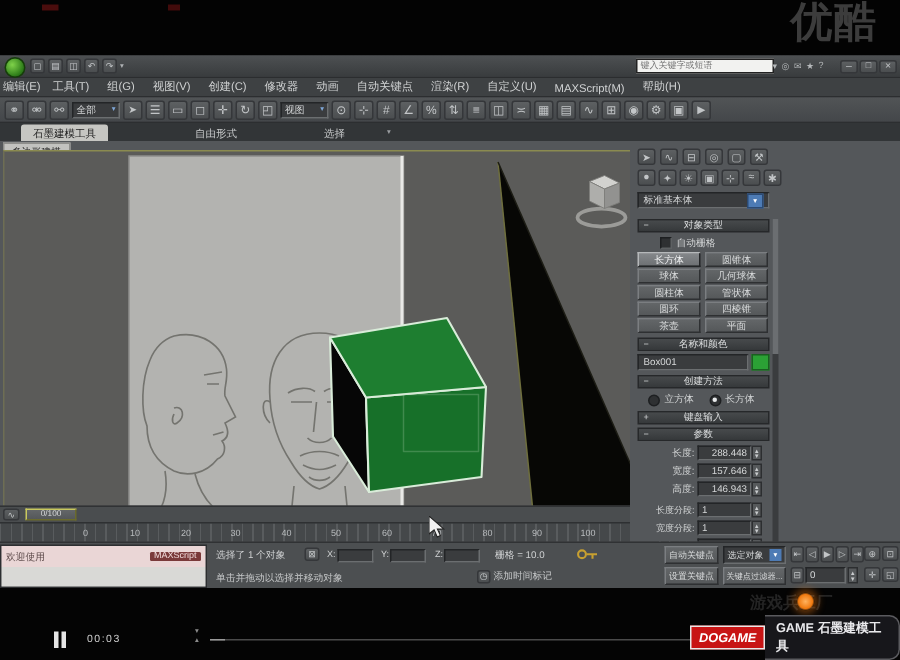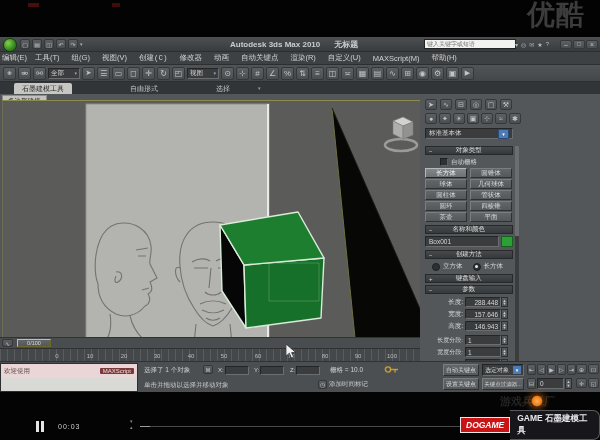--- a/index.html
+++ b/index.html
@@ -39,45 +39,41 @@
   <div class="a" style="left:0;top:0;width:600px;height:14px;background:linear-gradient(#4d5052,#393c3e);border-bottom:1px solid #2b2d2f;">
     <div class="a" style="left:3px;top:1px;width:12px;height:12px;border-radius:50%;background:radial-gradient(circle at 35% 35%,#7fd24a,#2c7a18 70%);border:1px solid #163e0a;"></div>
     <div class="a fx" style="left:20px;top:1px;height:12px;gap:2px;">
       <span class="ic" style="width:10px;height:10px;font-size:6px;">▢</span>
       <span class="ic" style="width:10px;height:10px;font-size:6px;">▤</span>
       <span class="ic" style="width:10px;height:10px;font-size:6px;">◫</span>
       <span class="ic" style="width:10px;height:10px;font-size:6px;">↶</span>
       <span class="ic" style="width:10px;height:10px;font-size:6px;">↷</span>
       <span style="font-size:5px;color:#aeb1b3;">▾</span>
     </div>
-    <div class="a fx" style="left:230px;top:1px;height:12px;gap:14px;font-size:8px;font-weight:bold;color:#c9ccce;">
-      <span>Autodesk 3ds Max 2010</span>
-      <span>无标题</span>
-    </div>
     <input class="a" style="left: 424px; top: 2px; width: 86px; height: 8px; font-size: 6px; border: 1px solid rgb(34, 34, 34); background: rgb(242, 242, 240); padding: 0px 2px; color: rgb(51, 51, 51);" placeholder="键入关键字或短语">
     <div class="a fx" style="left:515px;top:2px;height:10px;gap:3px;font-size:6px;color:#b6b9bb;">
       <span>▾</span>
       <span>◎</span>
       <span>✉</span>
       <span>★</span>
       <span>?</span>
     </div>
     <div class="a fx" style="left:560px;top:2px;height:10px;gap:1px;">
       <span class="ic" style="width:12px;height:9px;font-size:7px;">–</span>
       <span class="ic" style="width:12px;height:9px;font-size:6px;">□</span>
       <span class="ic" style="width:12px;height:9px;font-size:7px;">×</span>
     </div>
   </div>
 
   <div class="a fx" style="left:0;top:15px;width:600px;height:12px;background:#3e4143;border-bottom:1px solid #2c2e30;font-size:7.5px;color:#d0d2d3;">
     <span style="padding:0 2px;">编辑(E)</span>
     <span style="padding:0 6px;">工具(T)</span>
     <span style="padding:0 6px;">组(G)</span>
     <span style="padding:0 6px;">视图(V)</span>
-    <span style="padding:0 6px;font-family:Liberation Mono, monospace;">创建(C)</span>
+    <span style="padding:0 6px;">创建(C)</span>
     <span style="padding:0 6px;">修改器</span>
     <span style="padding:0 6px;">动画</span>
     <span style="padding:0 6px;">自动关键点</span>
     <span style="padding:0 6px;">渲染(R)</span>
     <span style="padding:0 6px;">自定义(U)</span>
     <span style="padding:0 6px;">MAXScript(M)</span>
     <span style="padding:0 6px;">帮助(H)</span>
   </div>
 
   <div class="a fx" style="left:0;top:28px;width:600px;height:17px;background:linear-gradient(#515456,#44474a);border-bottom:1px solid #2c2e30;gap:2px;padding-left:3px;box-sizing:border-box;">

